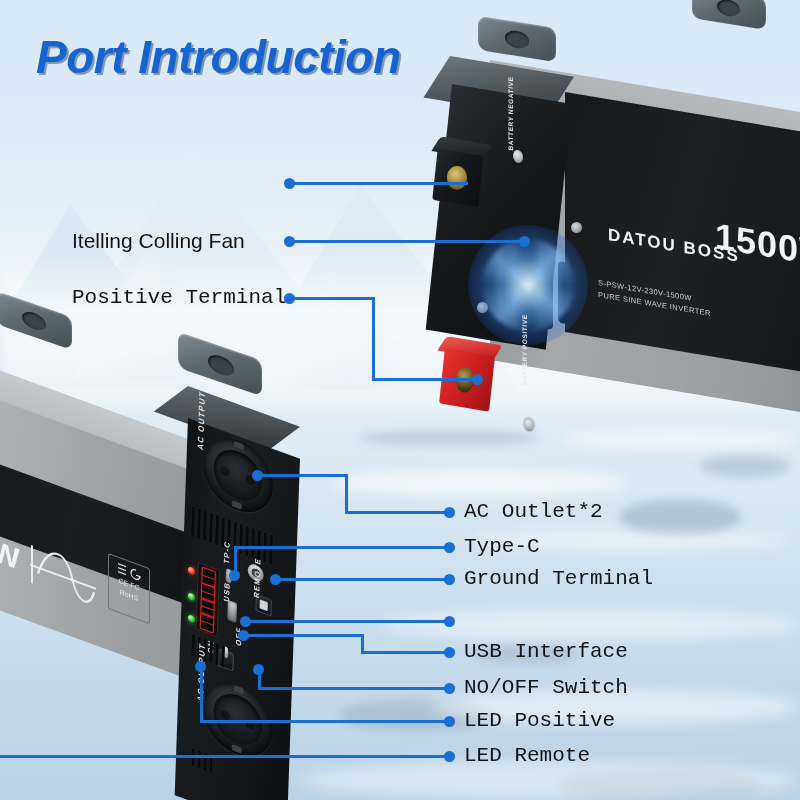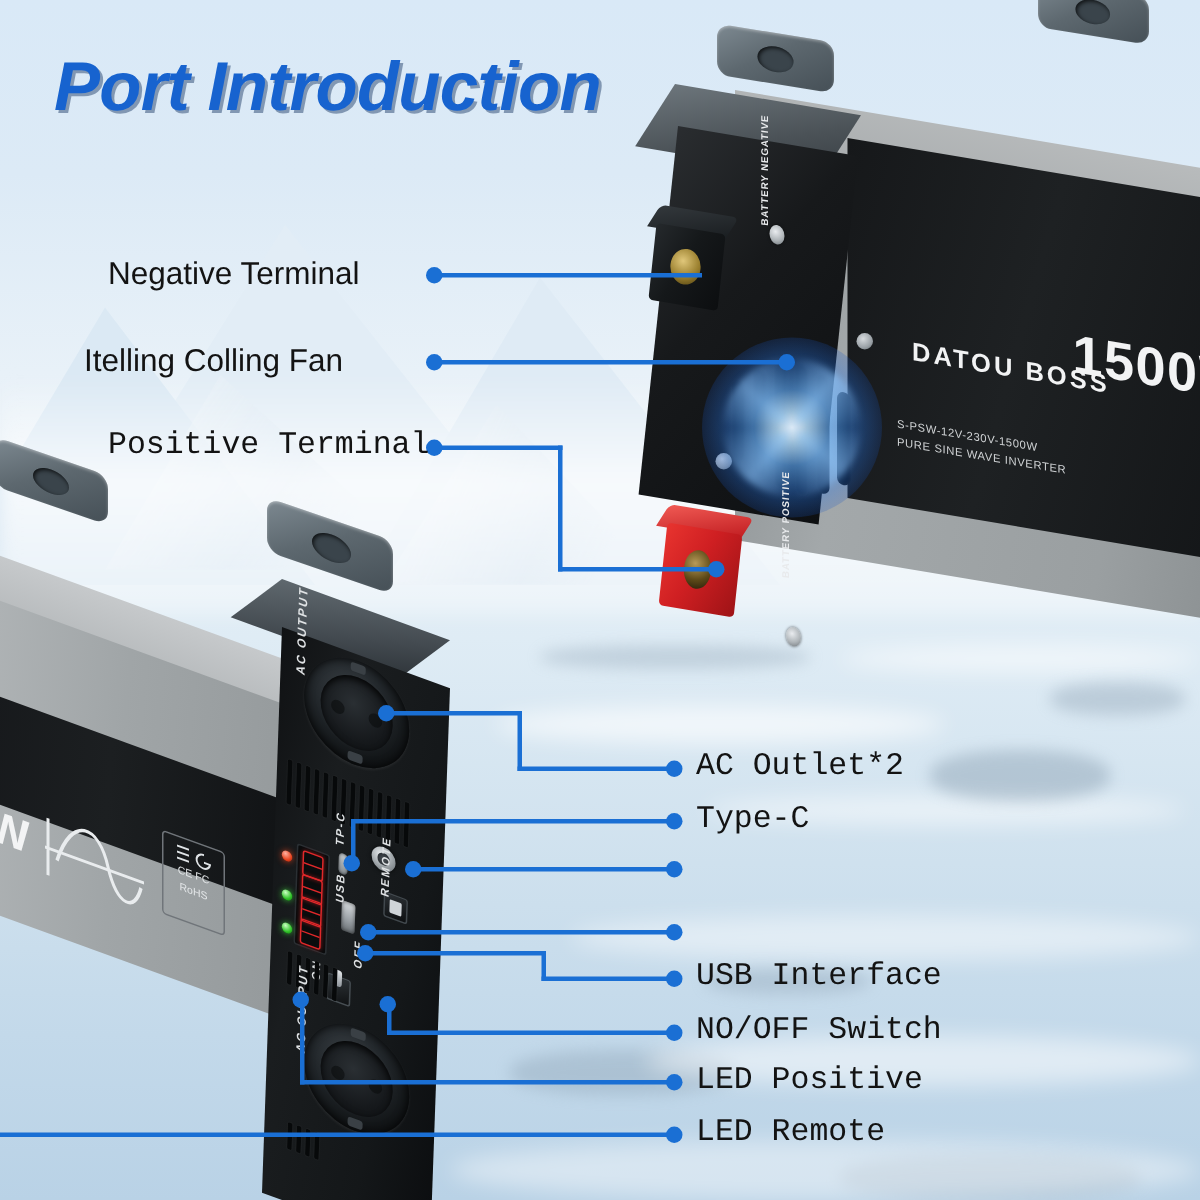--- a/index.html
+++ b/index.html
@@ -388,26 +388,25 @@
     <div class="fp gridvent" style="left:232px;top:448px;">
       <i style="left:0px;top:0px;width:3px;height:18px;"></i>
         <i style="left:6px;top:0px;width:3px;height:18px;"></i>
       <i style="left:12px;top:0px;width:3px;height:18px;"></i>
         <i style="left:18px;top:0px;width:3px;height:18px;"></i>
     </div>
   </div>
 
   <div class="ln h" style="left:290px;top:182px;width:178px;"></div>
   <div class="dot" style="left:284px;top:178px;"></div>
-  <div class="label" style="left:72px;top:172px;">Negative Terminal</div>
 
   <div class="ln h" style="left:290px;top:240px;width:235px;"></div>
   <div class="dot" style="left:284px;top:236px;"></div>
   <div class="dot" style="left:519px;top:236px;"></div>
-  <div class="label" style="left:56px;top:230px;">Itelling Colling Fan</div>
+  <div class="label" style="left:72px;top:230px;">Itelling Colling Fan</div>
 
   <div class="ln h" style="left:290px;top:297px;width:85px;"></div>
   <div class="ln v" style="left:372px;top:297px;height:84px;"></div>
   <div class="ln h" style="left:372px;top:378px;width:105px;"></div>
   <div class="dot" style="left:284px;top:293px;"></div>
   <div class="dot" style="left:472px;top:374px;"></div>
   <div class="label" style="left:72px;top:287px;font-family:Liberation Mono, monospace;">Positive Terminal</div>
 
   <div class="ln h" style="left:258px;top:474px;width:90px;"></div>
   <div class="ln v" style="left:345px;top:474px;height:40px;"></div>
@@ -418,20 +417,21 @@
 
   <div class="ln v" style="left:234px;top:546px;height:30px;"></div>
   <div class="ln h" style="left:234px;top:546px;width:216px;"></div>
   <div class="dot" style="left:229px;top:570px;"></div>
   <div class="dot" style="left:444px;top:542px;"></div>
   <div class="label right" style="top:536px;">Type-C</div>
 
   <div class="ln h" style="left:276px;top:578px;width:174px;"></div>
   <div class="dot" style="left:270px;top:574px;"></div>
   <div class="dot" style="left:444px;top:574px;"></div>
+  <div class="label right" style="top:568px;">Ground Terminal</div>
 
   <div class="ln h" style="left:246px;top:620px;width:204px;"></div>
   <div class="dot" style="left:240px;top:616px;"></div>
   <div class="dot" style="left:444px;top:616px;"></div>
 
   <div class="ln h" style="left:244px;top:634px;width:120px;"></div>
   <div class="ln v" style="left:361px;top:634px;height:20px;"></div>
   <div class="ln h" style="left:361px;top:651px;width:89px;"></div>
   <div class="dot" style="left:238px;top:630px;"></div>
   <div class="dot" style="left:444px;top:647px;"></div>

